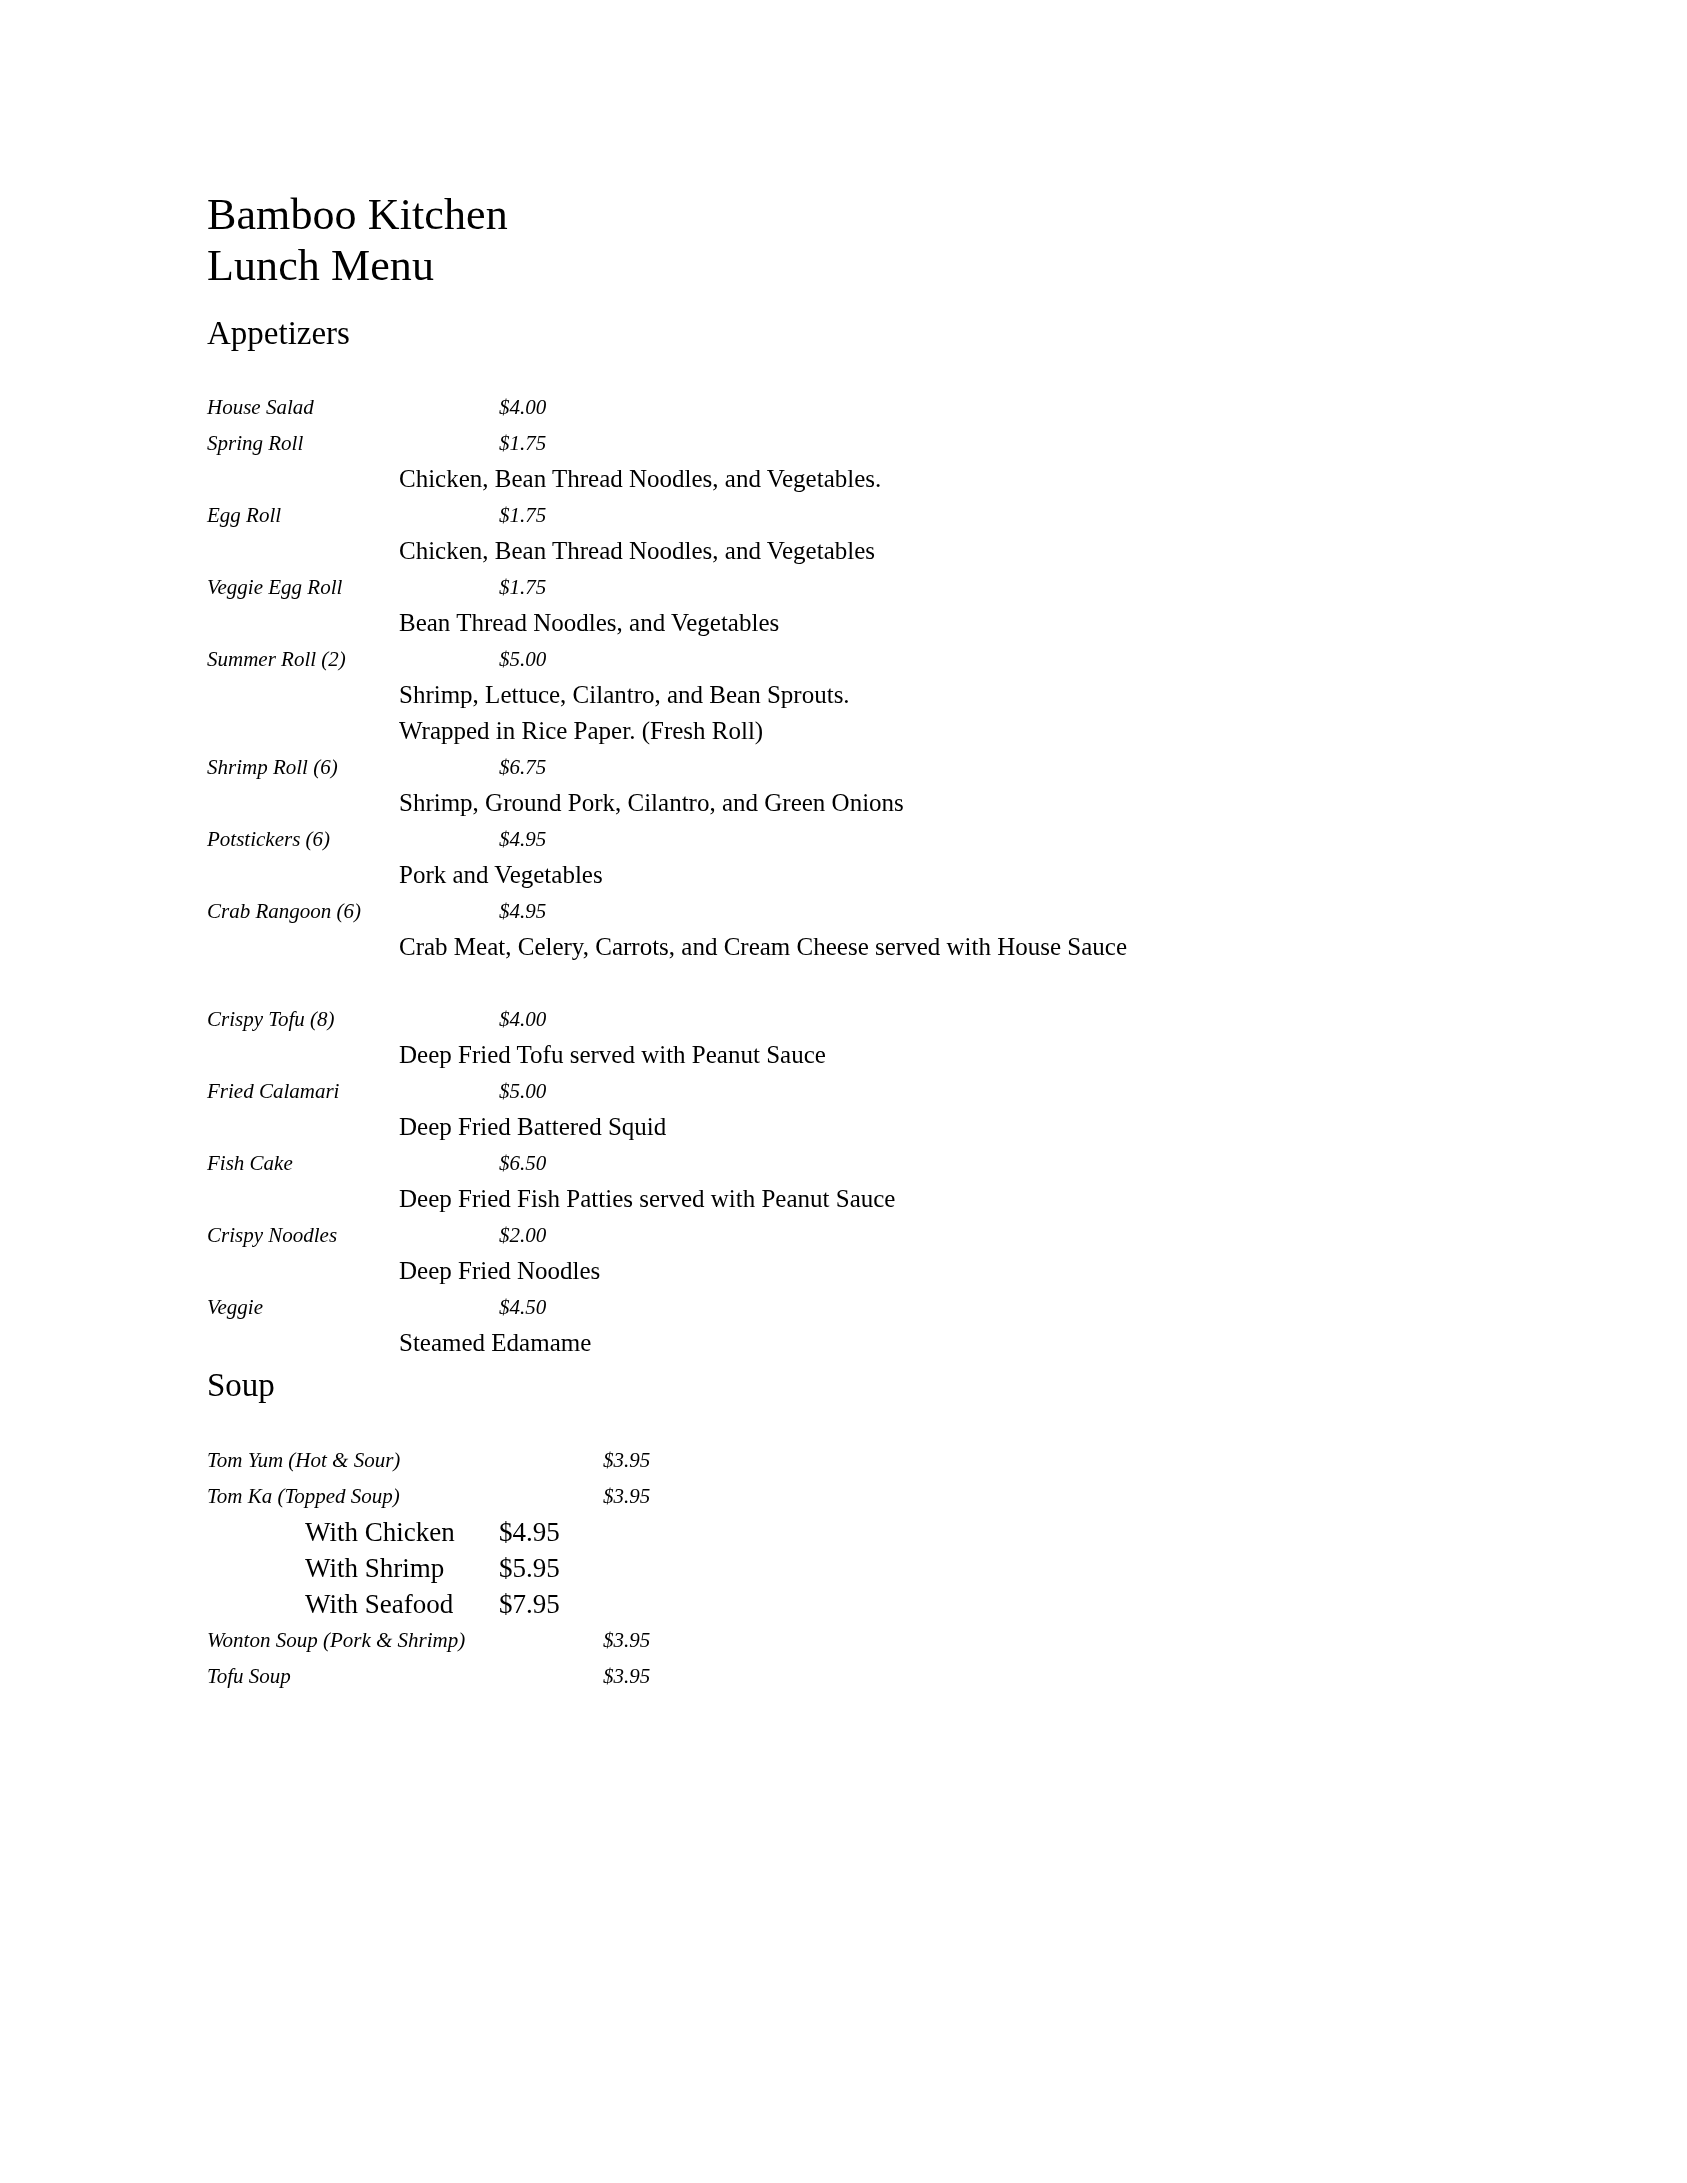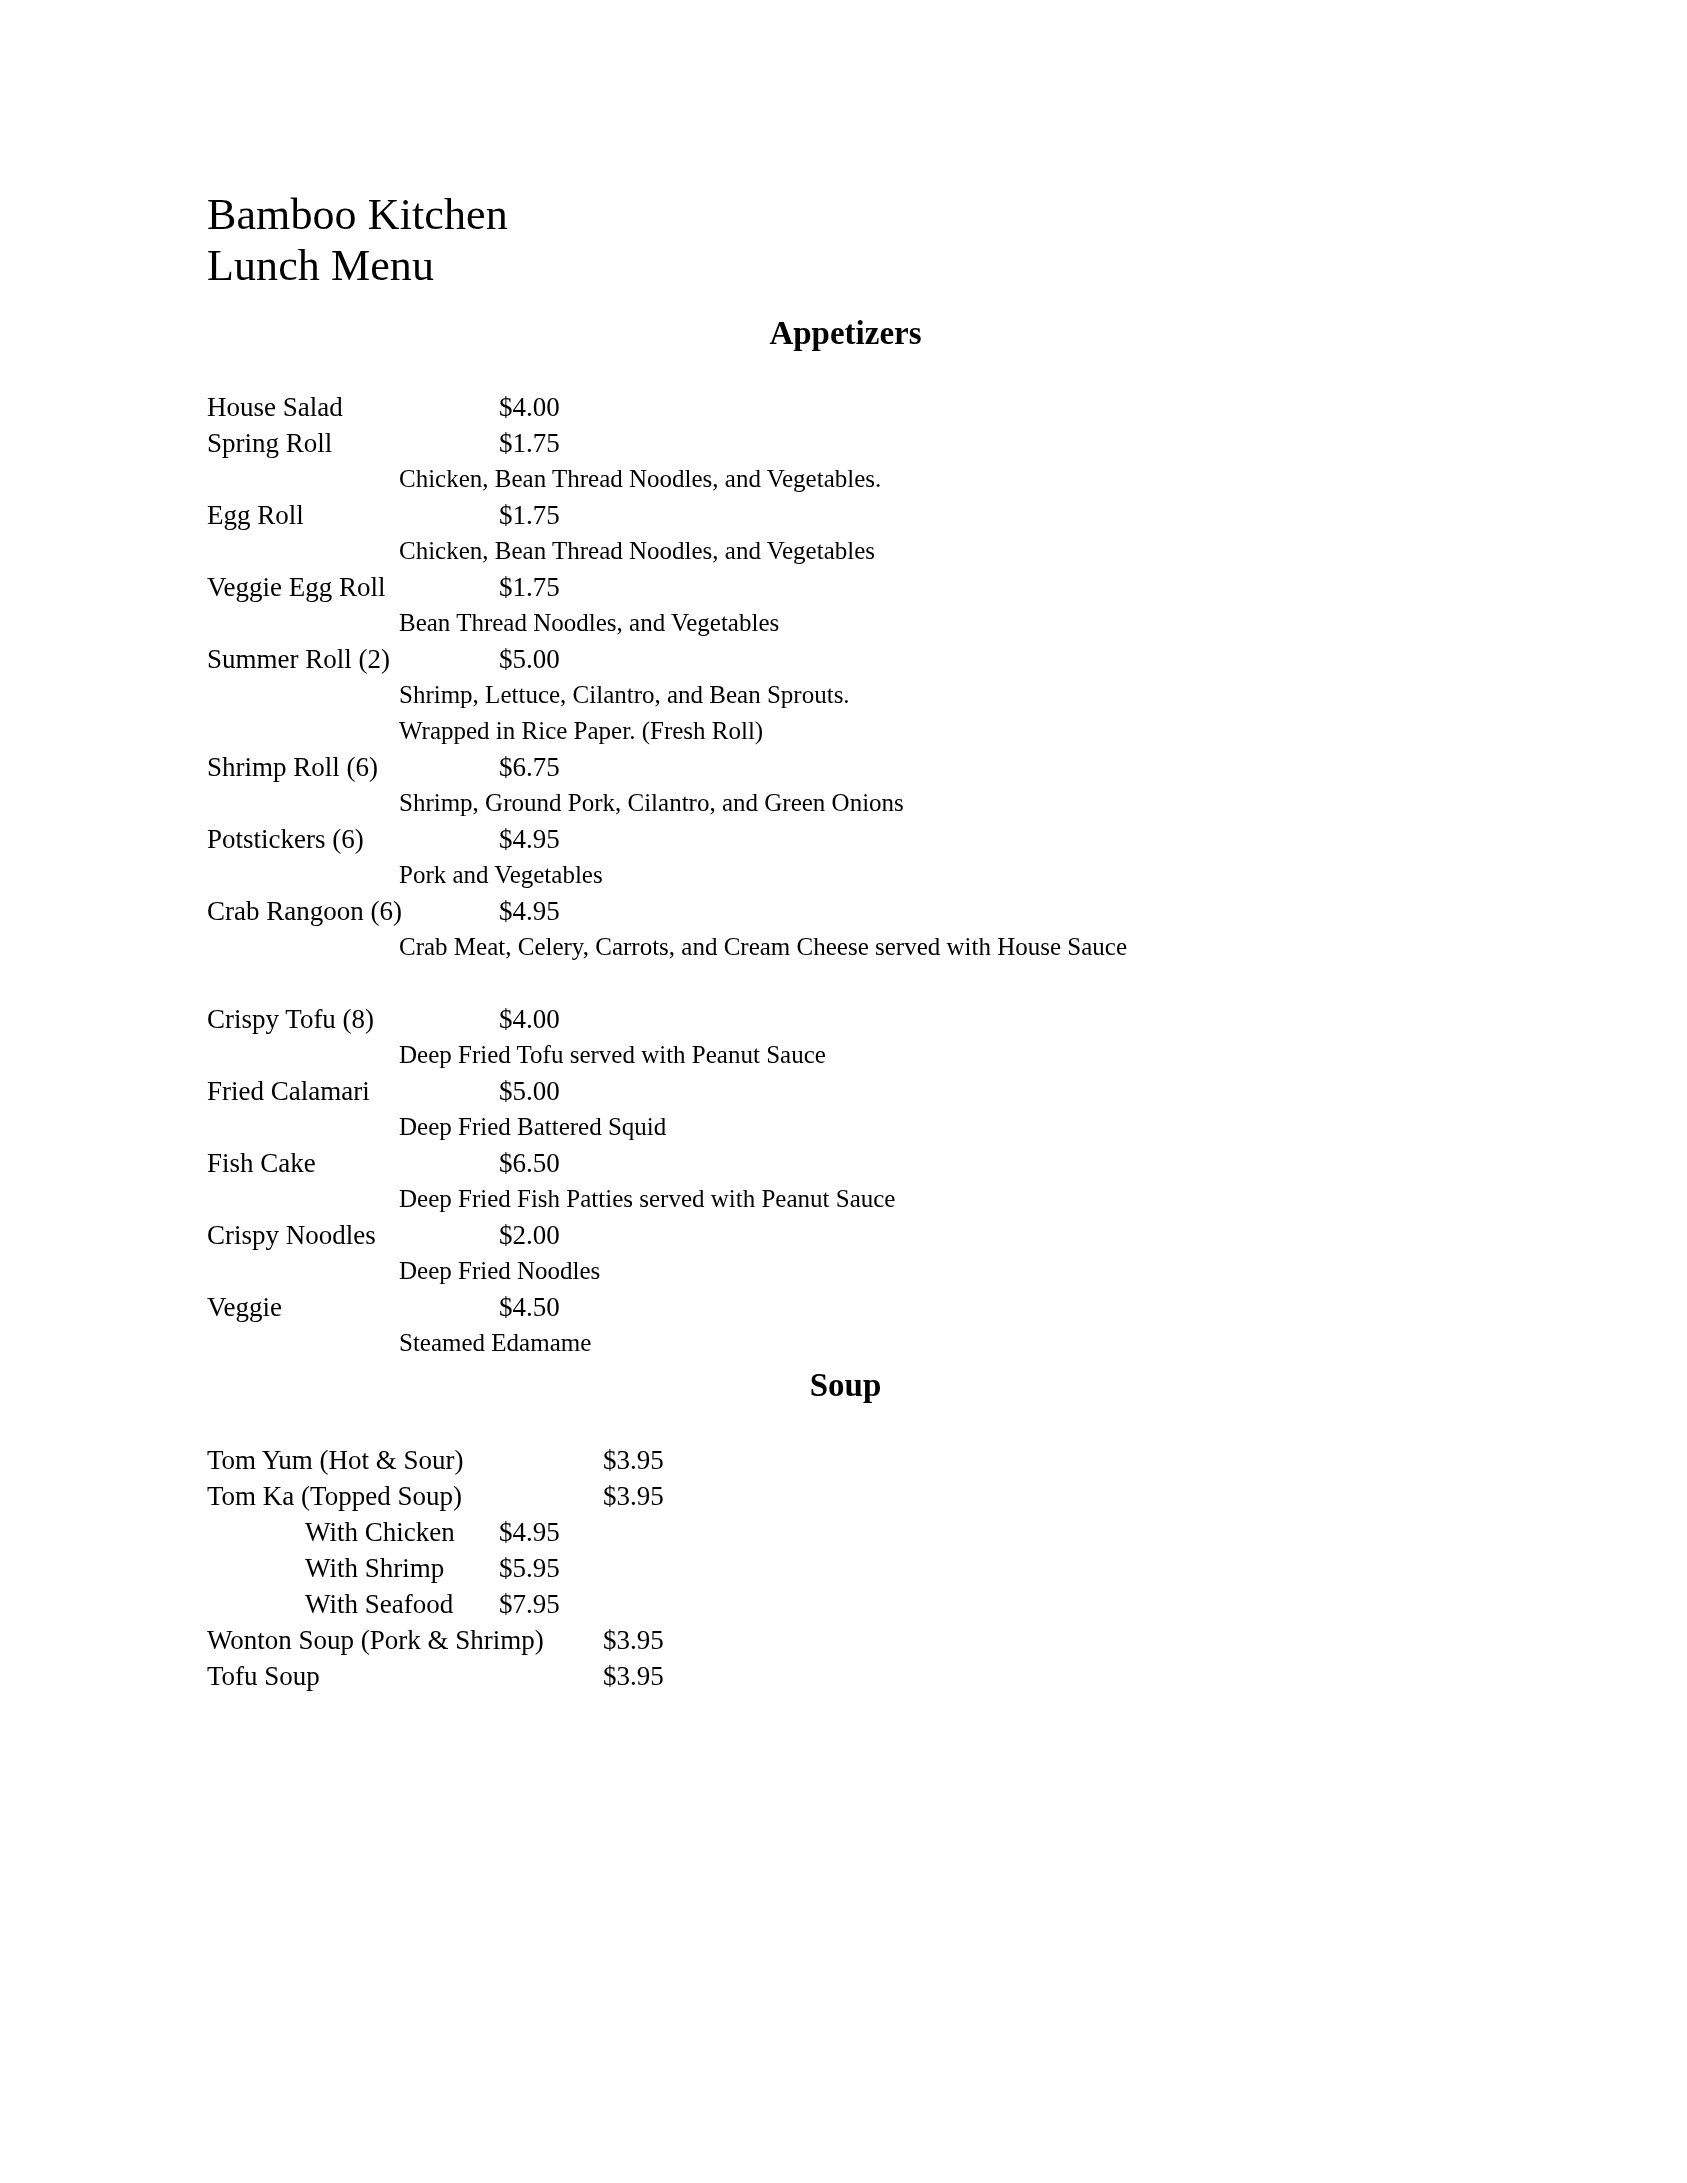--- a/index.html
+++ b/index.html
@@ -37,44 +37,44 @@
     padding: 0;
   }
   .doc-title .line {
     display: block;
     white-space: pre;
   }
 
   
   .section-heading {
     font-size: 33px;
-    font-weight: bold;
+    font-weight: normal;
     line-height: 1.2;
     margin: 0;
     padding: 0;
-    text-align: center;
   }
   .heading-appetizers { margin-top: 22.5px; }
   .heading-soup { margin-top: 5.3px; }
 
   
   .menu-line {
     font-size: 25px;
     line-height: 36px;
     white-space: pre;
     margin: 0;
     padding: 0;
   }
   .menu-line.blank { height: 36px; }
 
   
   .item-row {
     position: relative;
-    font-size: 27px;
-    line-height: 36px;
+    font-size: 21px;
+    line-height: 36px;
+    font-style: italic;
   }
   .item-row .item-name {
     display: inline-block;
     white-space: pre;
   }
   .item-row .item-price {
     position: absolute;
     left: 292px;
     top: 0;
     white-space: pre;

